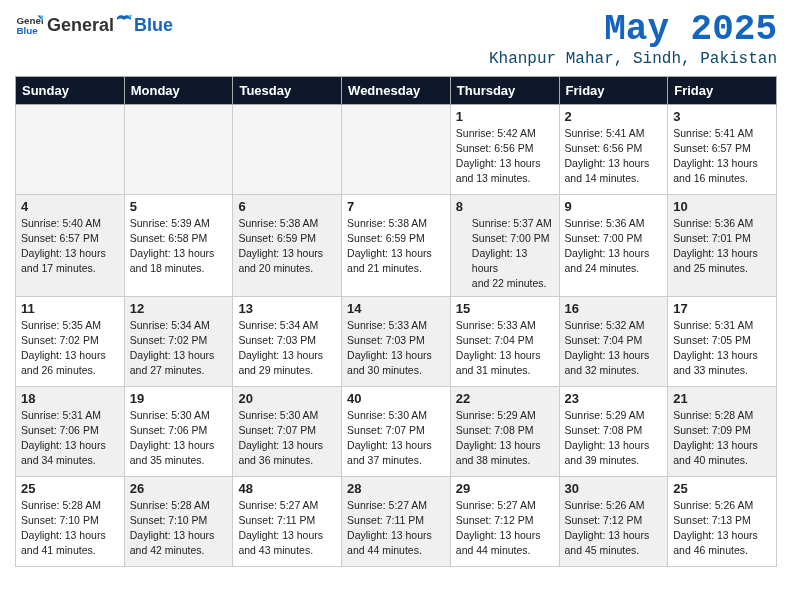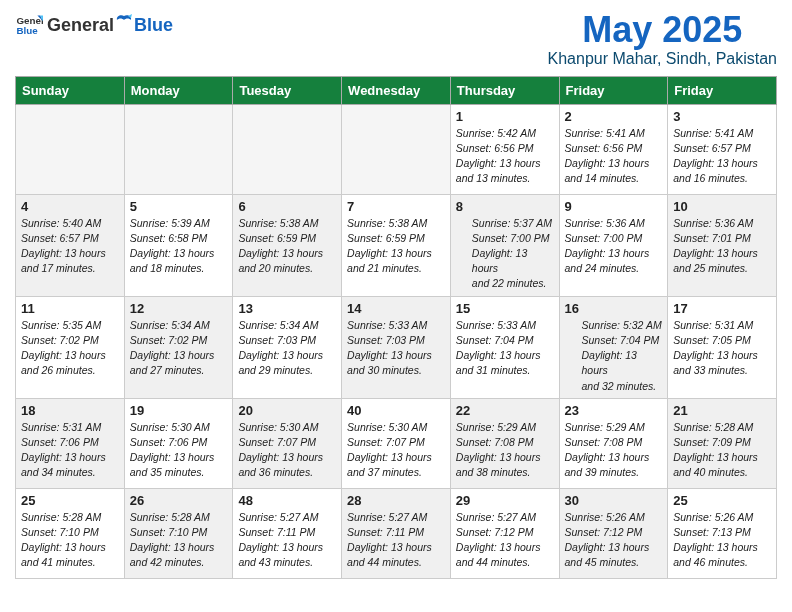--- a/index.html
+++ b/index.html
@@ -31,39 +31,40 @@
       font-size: 18px;
       font-weight: bold;
       color: #1565c0;
       line-height: 1;
     }
     .logo-icon {
       width: 28px;
       height: 28px;
     }
     .title-area {
-      text-align: center;
+      text-align: right;
+      font-family: Liberation Mono, monospace;
     }
     .month-title {
       font-size: 36px;
       font-weight: bold;
       color: #1565c0;
       line-height: 1.1;
     }
     .location-title {
       font-size: 16px;
       color: #0c4a6e;
     }
     .calendar-table {
       width: 100%;
       border-collapse: collapse;
       table-layout: fixed;
     }
     .calendar-table th {
-      background-color: #15803d;
+      background-color: #0f172a;
       color: #fff;
       text-align: left;
       padding: 6px 6px;
       font-size: 13px;
       border: 1px solid #aaa;
     }
     .calendar-table td {
       border: 1px solid #ccc;
       vertical-align: top;
       padding: 4px 5px;
@@ -79,21 +80,20 @@
       background: #f0f0f0;
     }
     .day-number {
       font-weight: bold;
       font-size: 13px;
       display: block;
       margin-bottom: 2px;
     }
     .day-info {
       line-height: 1.45;
-      font-style: italic;
     }
   </style>
 </head>
 <body>
 
 <div class="header-area">
   <div class="logo">
     <svg class="logo-icon" viewBox="0 0 40 40">
       <text x="2" y="20" font-size="14" font-weight="bold" fill="#333">General</text>
       <text x="2" y="34" font-size="14" font-weight="bold" fill="#1565c0">Blue</text>
@@ -240,21 +240,21 @@
         </td>
         <td>
           <span class="day-number">15</span>
           <div class="day-info" style="white-space: pre-line;">Sunrise: 5:33 AM
 Sunset: 7:04 PM
 Daylight: 13 hours
 and 31 minutes.</div>
         </td>
         <td class="shaded">
           <span class="day-number">16</span>
-          <div class="day-info" style="white-space: pre-line; margin-left: 17px;">Sunrise: 5:32 AM
+          <div class="day-info" style="white-space: pre-line;">Sunrise: 5:32 AM
 Sunset: 7:04 PM
 Daylight: 13 hours
 and 32 minutes.</div>
         </td>
         <td>
           <span class="day-number">17</span>
           <div class="day-info" style="white-space: pre-line;">Sunrise: 5:31 AM
 Sunset: 7:05 PM
 Daylight: 13 hours
 and 33 minutes.</div>

